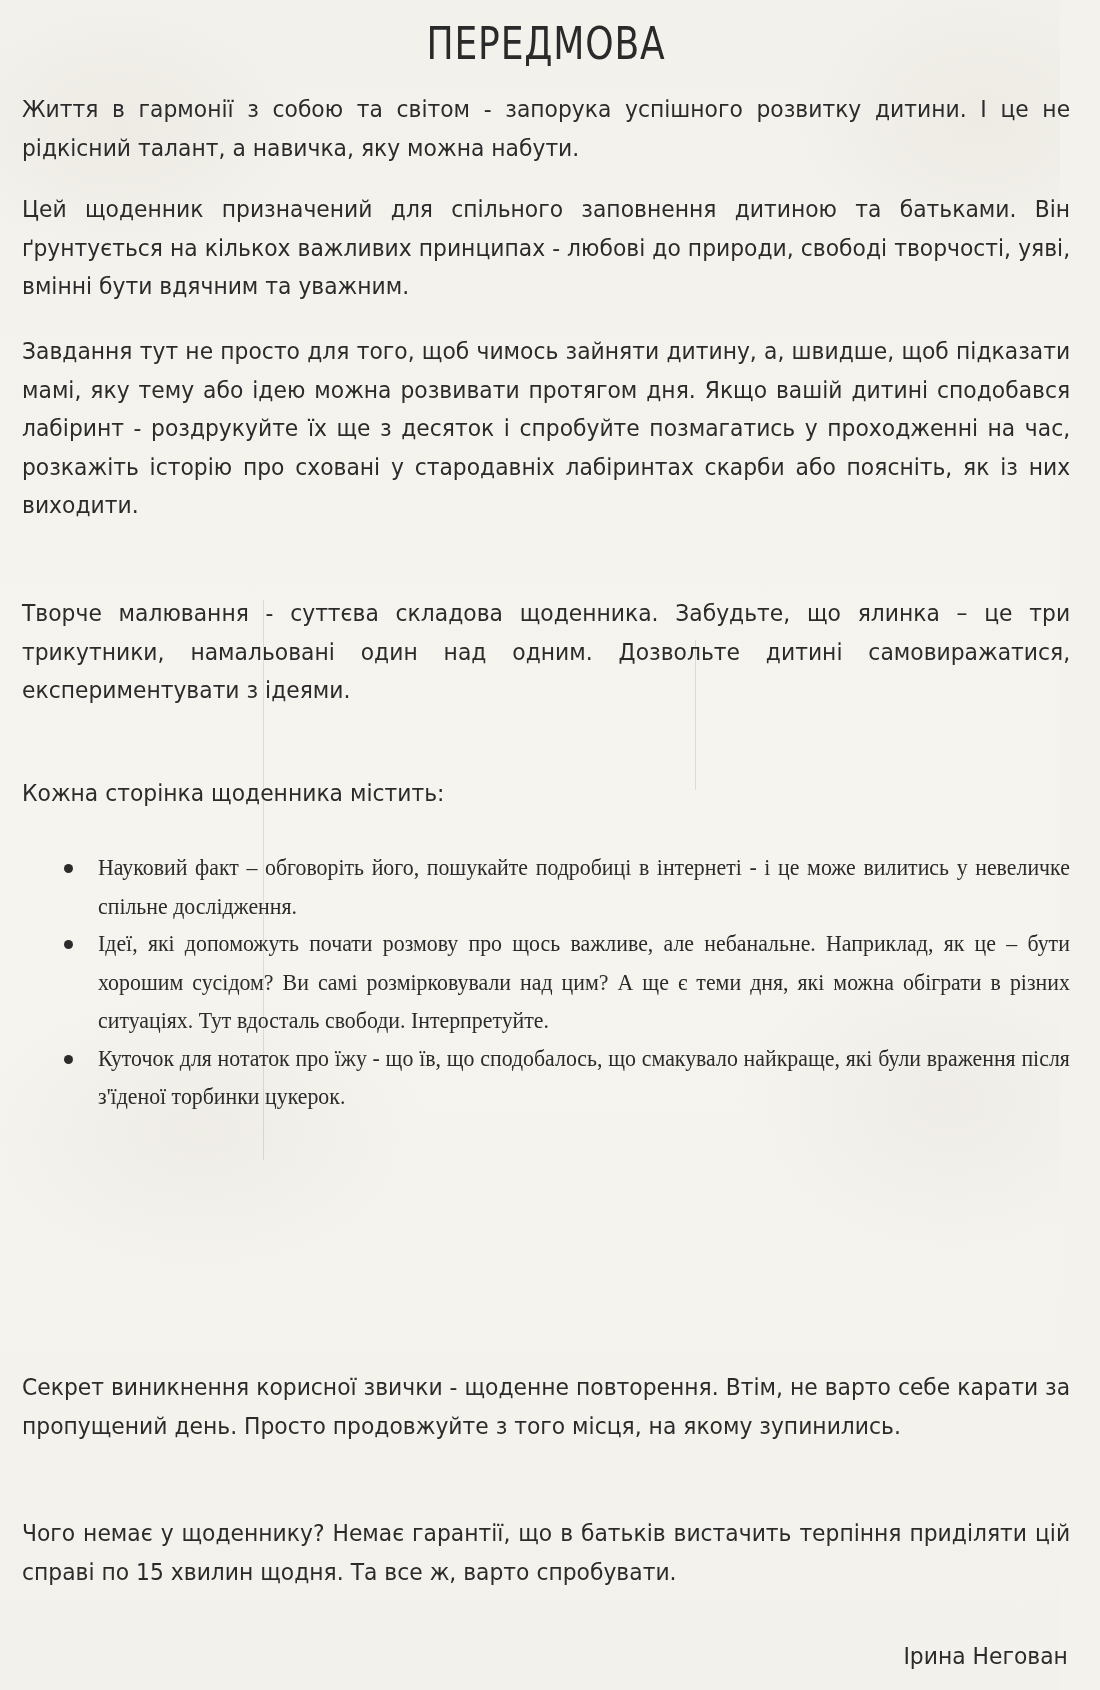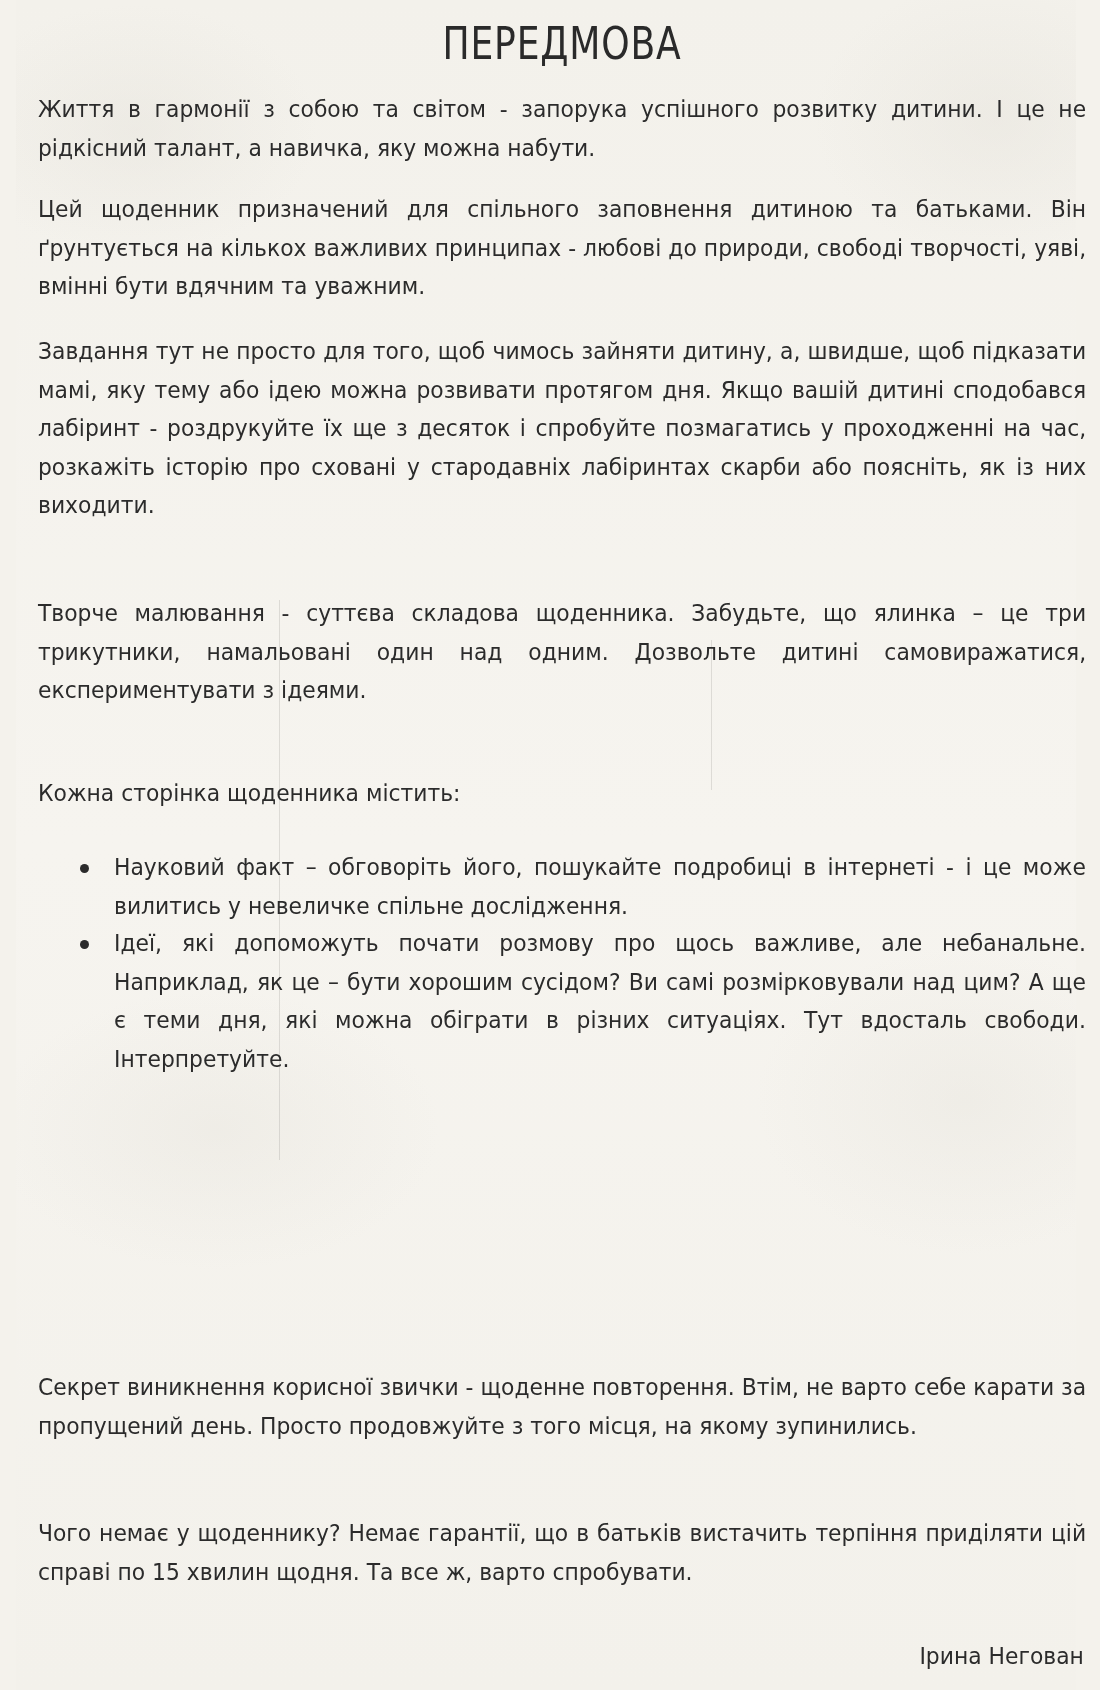--- a/index.html
+++ b/index.html
@@ -10,21 +10,21 @@
       width: 1100px;
       height: 1690px;
       background: #f4f2ec;
       color: #2b2b2b;
       font-family: "DejaVu Sans", sans-serif;
       overflow: hidden;
       position: relative;
     }
     .page {
       position: absolute;
-      left: 16px; top: 0;
+      left: 0; top: 0;
       width: 1060px;
       height: 1690px;
       background:
         radial-gradient(ellipse 260px 180px at 120px 130px, rgba(225,222,214,0.35), transparent 70%),
         radial-gradient(ellipse 260px 200px at 980px 120px, rgba(225,222,214,0.35), transparent 70%),
         radial-gradient(ellipse 300px 220px at 950px 1100px, rgba(225,222,214,0.30), transparent 70%),
         radial-gradient(ellipse 320px 200px at 200px 1130px, rgba(225,222,214,0.30), transparent 70%),
         linear-gradient(180deg, #f3f1eb 0%, #f6f4ef 50%, #f3f1eb 100%);
     }
     .content {
@@ -67,20 +67,21 @@
       left: 40px;
       width: 1008px;
       margin: 0;
       padding: 0;
       list-style: none;
     }
     .bullet-item {
       position: relative;
       padding-left: 36px;
       margin: 0 0 -1px 0;
+      font-family: Liberation Serif, serif;
     }
     .bullet-dot {
       position: absolute;
       left: 2px;
       top: 16px;
       width: 9px;
       height: 9px;
       border-radius: 50%;
       background: #2b2b2b;
     }
@@ -130,20 +131,24 @@
 
     <ul class="bullet-list">
       <li class="bullet-item">
         <span class="bullet-dot"></span>
         <span class="bullet-text">Науковий факт – обговоріть його, пошукайте подробиці в інтернеті - і це може вилитись у невеличке спільне дослідження.</span>
       </li>
       <li class="bullet-item">
         <span class="bullet-dot"></span>
         <span class="bullet-text">Ідеї, які допоможуть почати розмову про щось важливе, але небанальне. Наприклад, як це – бути хорошим сусідом? Ви самі розмірковували над цим? А ще є теми дня, які можна обіграти в різних ситуаціях. Тут вдосталь свободи. Інтерпретуйте.</span>
       </li>
+      <li class="bullet-item">
+        <span class="bullet-dot"></span>
+        <span class="bullet-text">Куточок для нотаток про їжу - що їв, що сподобалось, що смакувало найкраще, які були враження після з'їденої торбинки цукерок.</span>
+      </li>
     </ul>
 
     <p id="p5" class="para">Секрет виникнення корисної звички - щоденне повторення. Втім, не варто себе карати за пропущений день. Просто продовжуйте з того місця, на якому зупинились.</p>
     <p class="para p6">Чого немає у щоденнику? Немає гарантії, що в батьків вистачить терпіння приділяти цій справі по 15 хвилин щодня. Та все ж, варто спробувати.</p>
 
     <div class="signature">Ірина Негован</div>
   </div>
 </div>
 
 </body></html>

